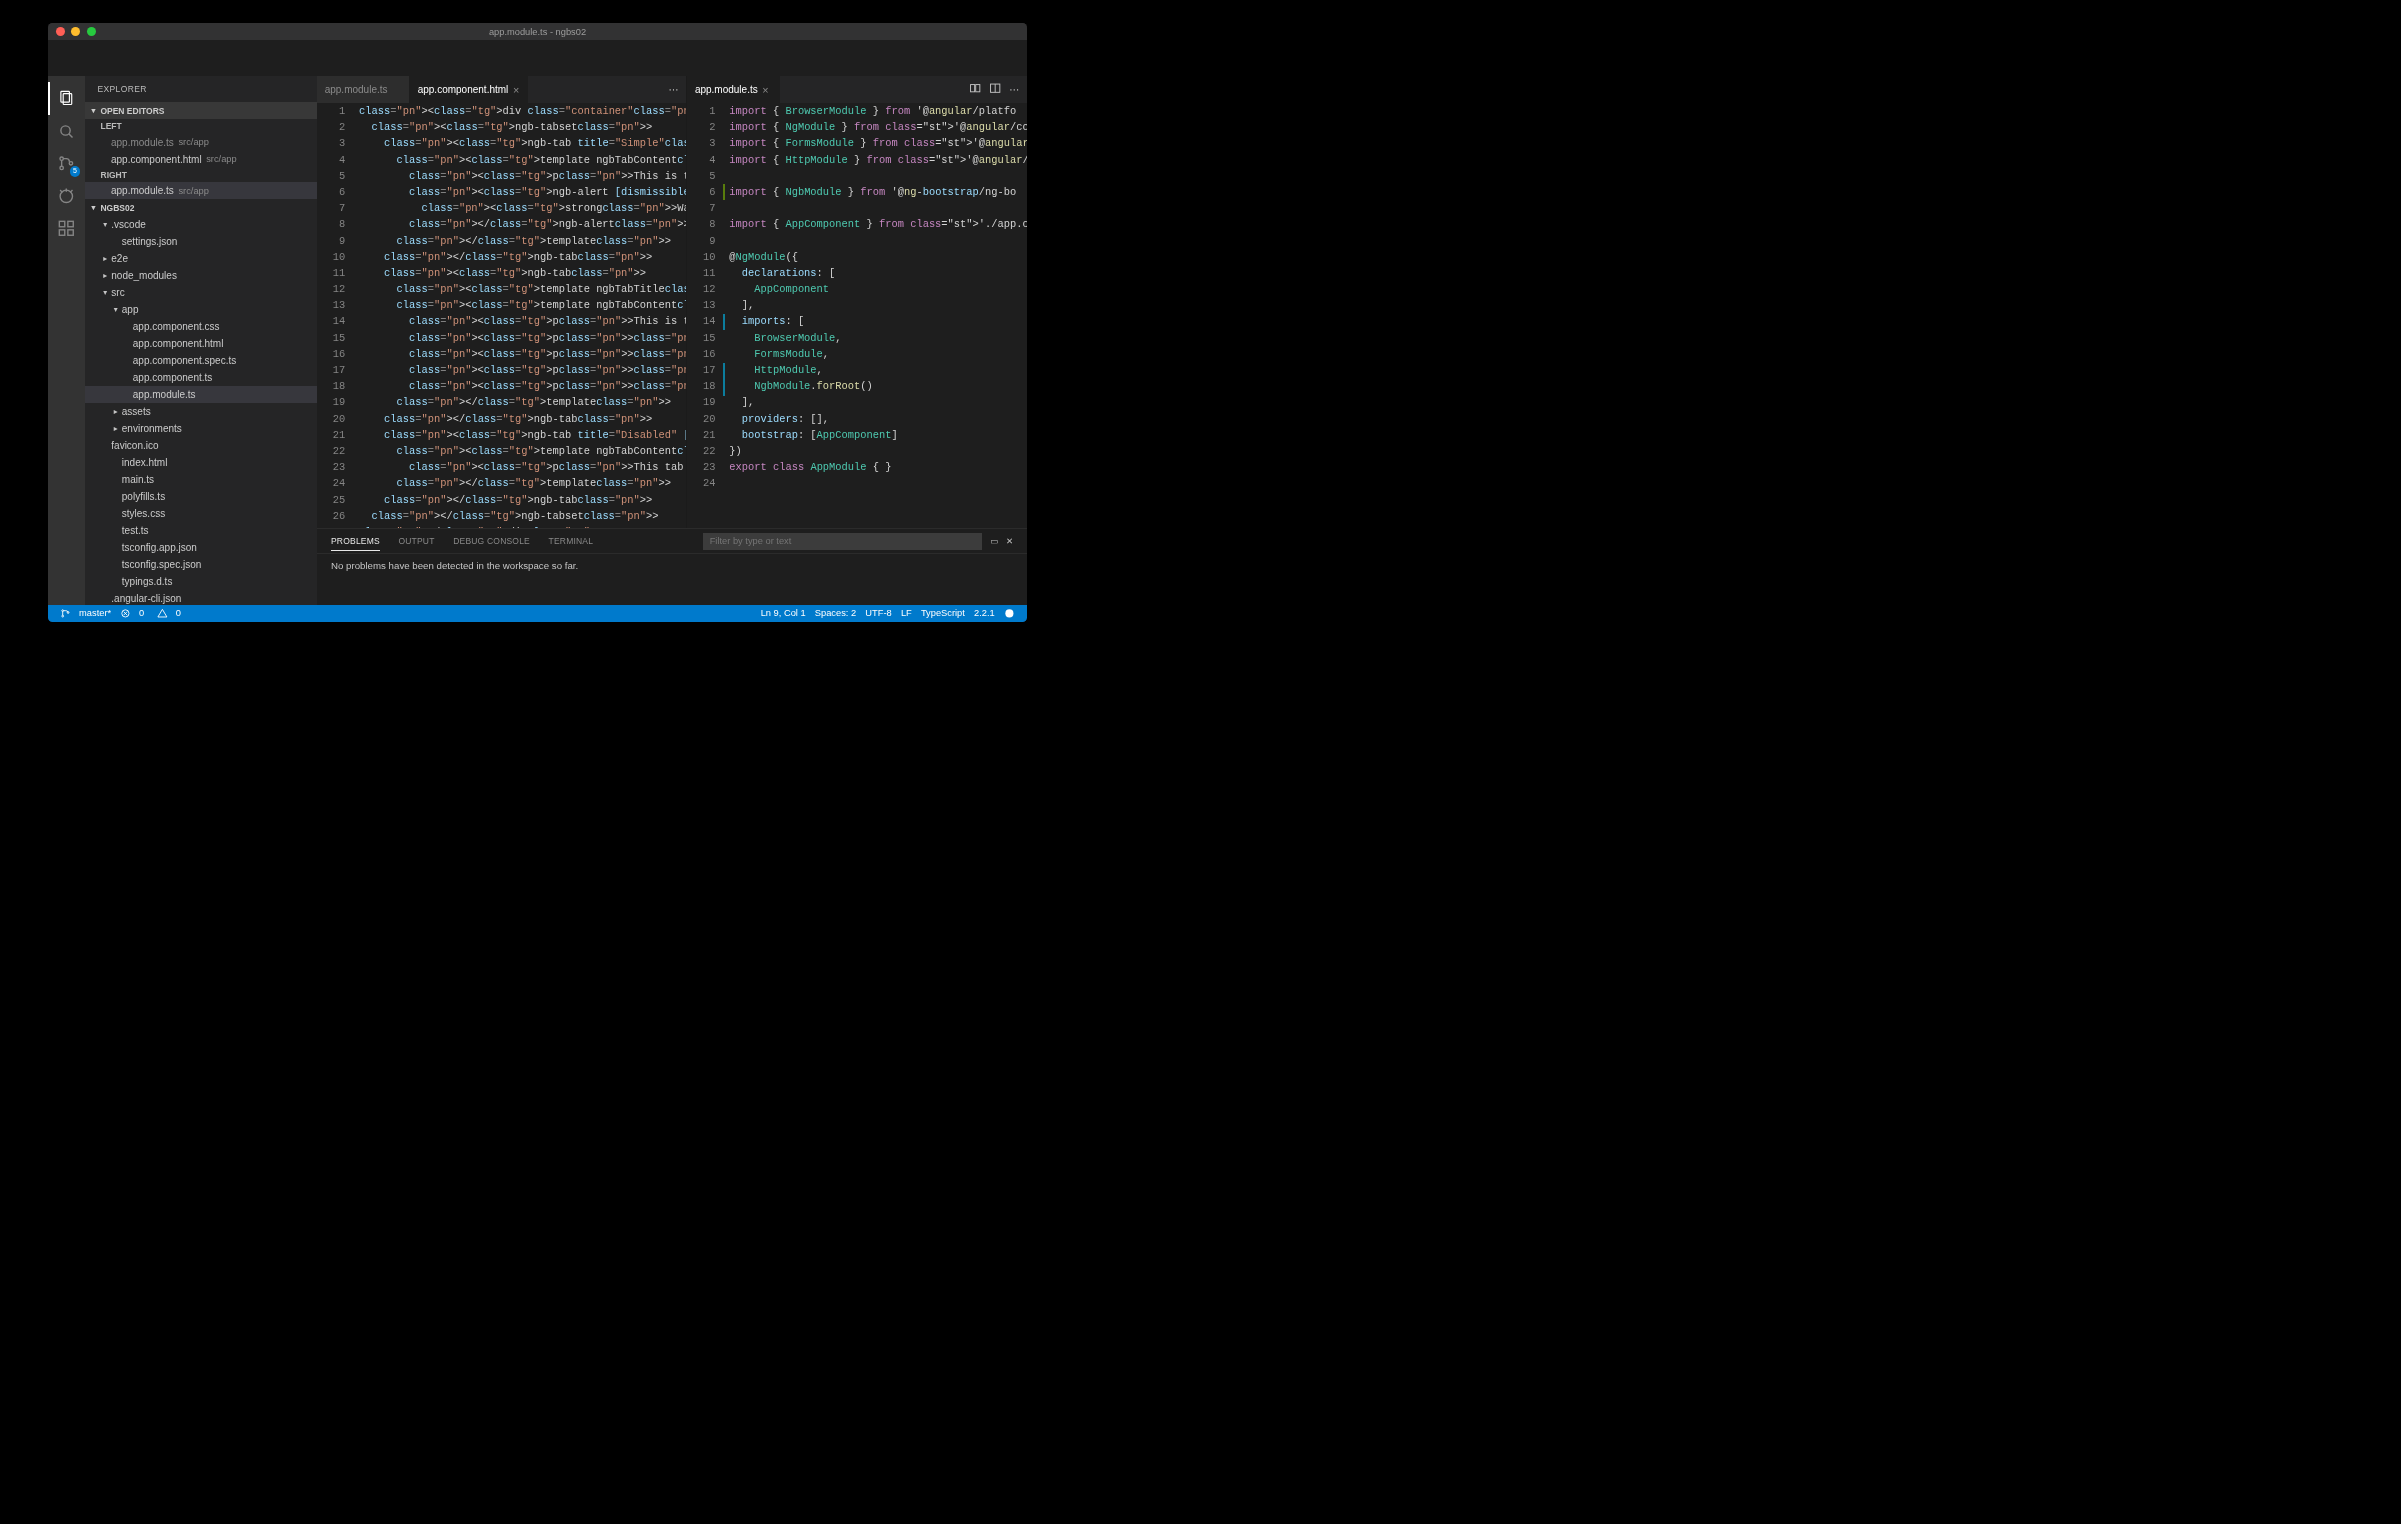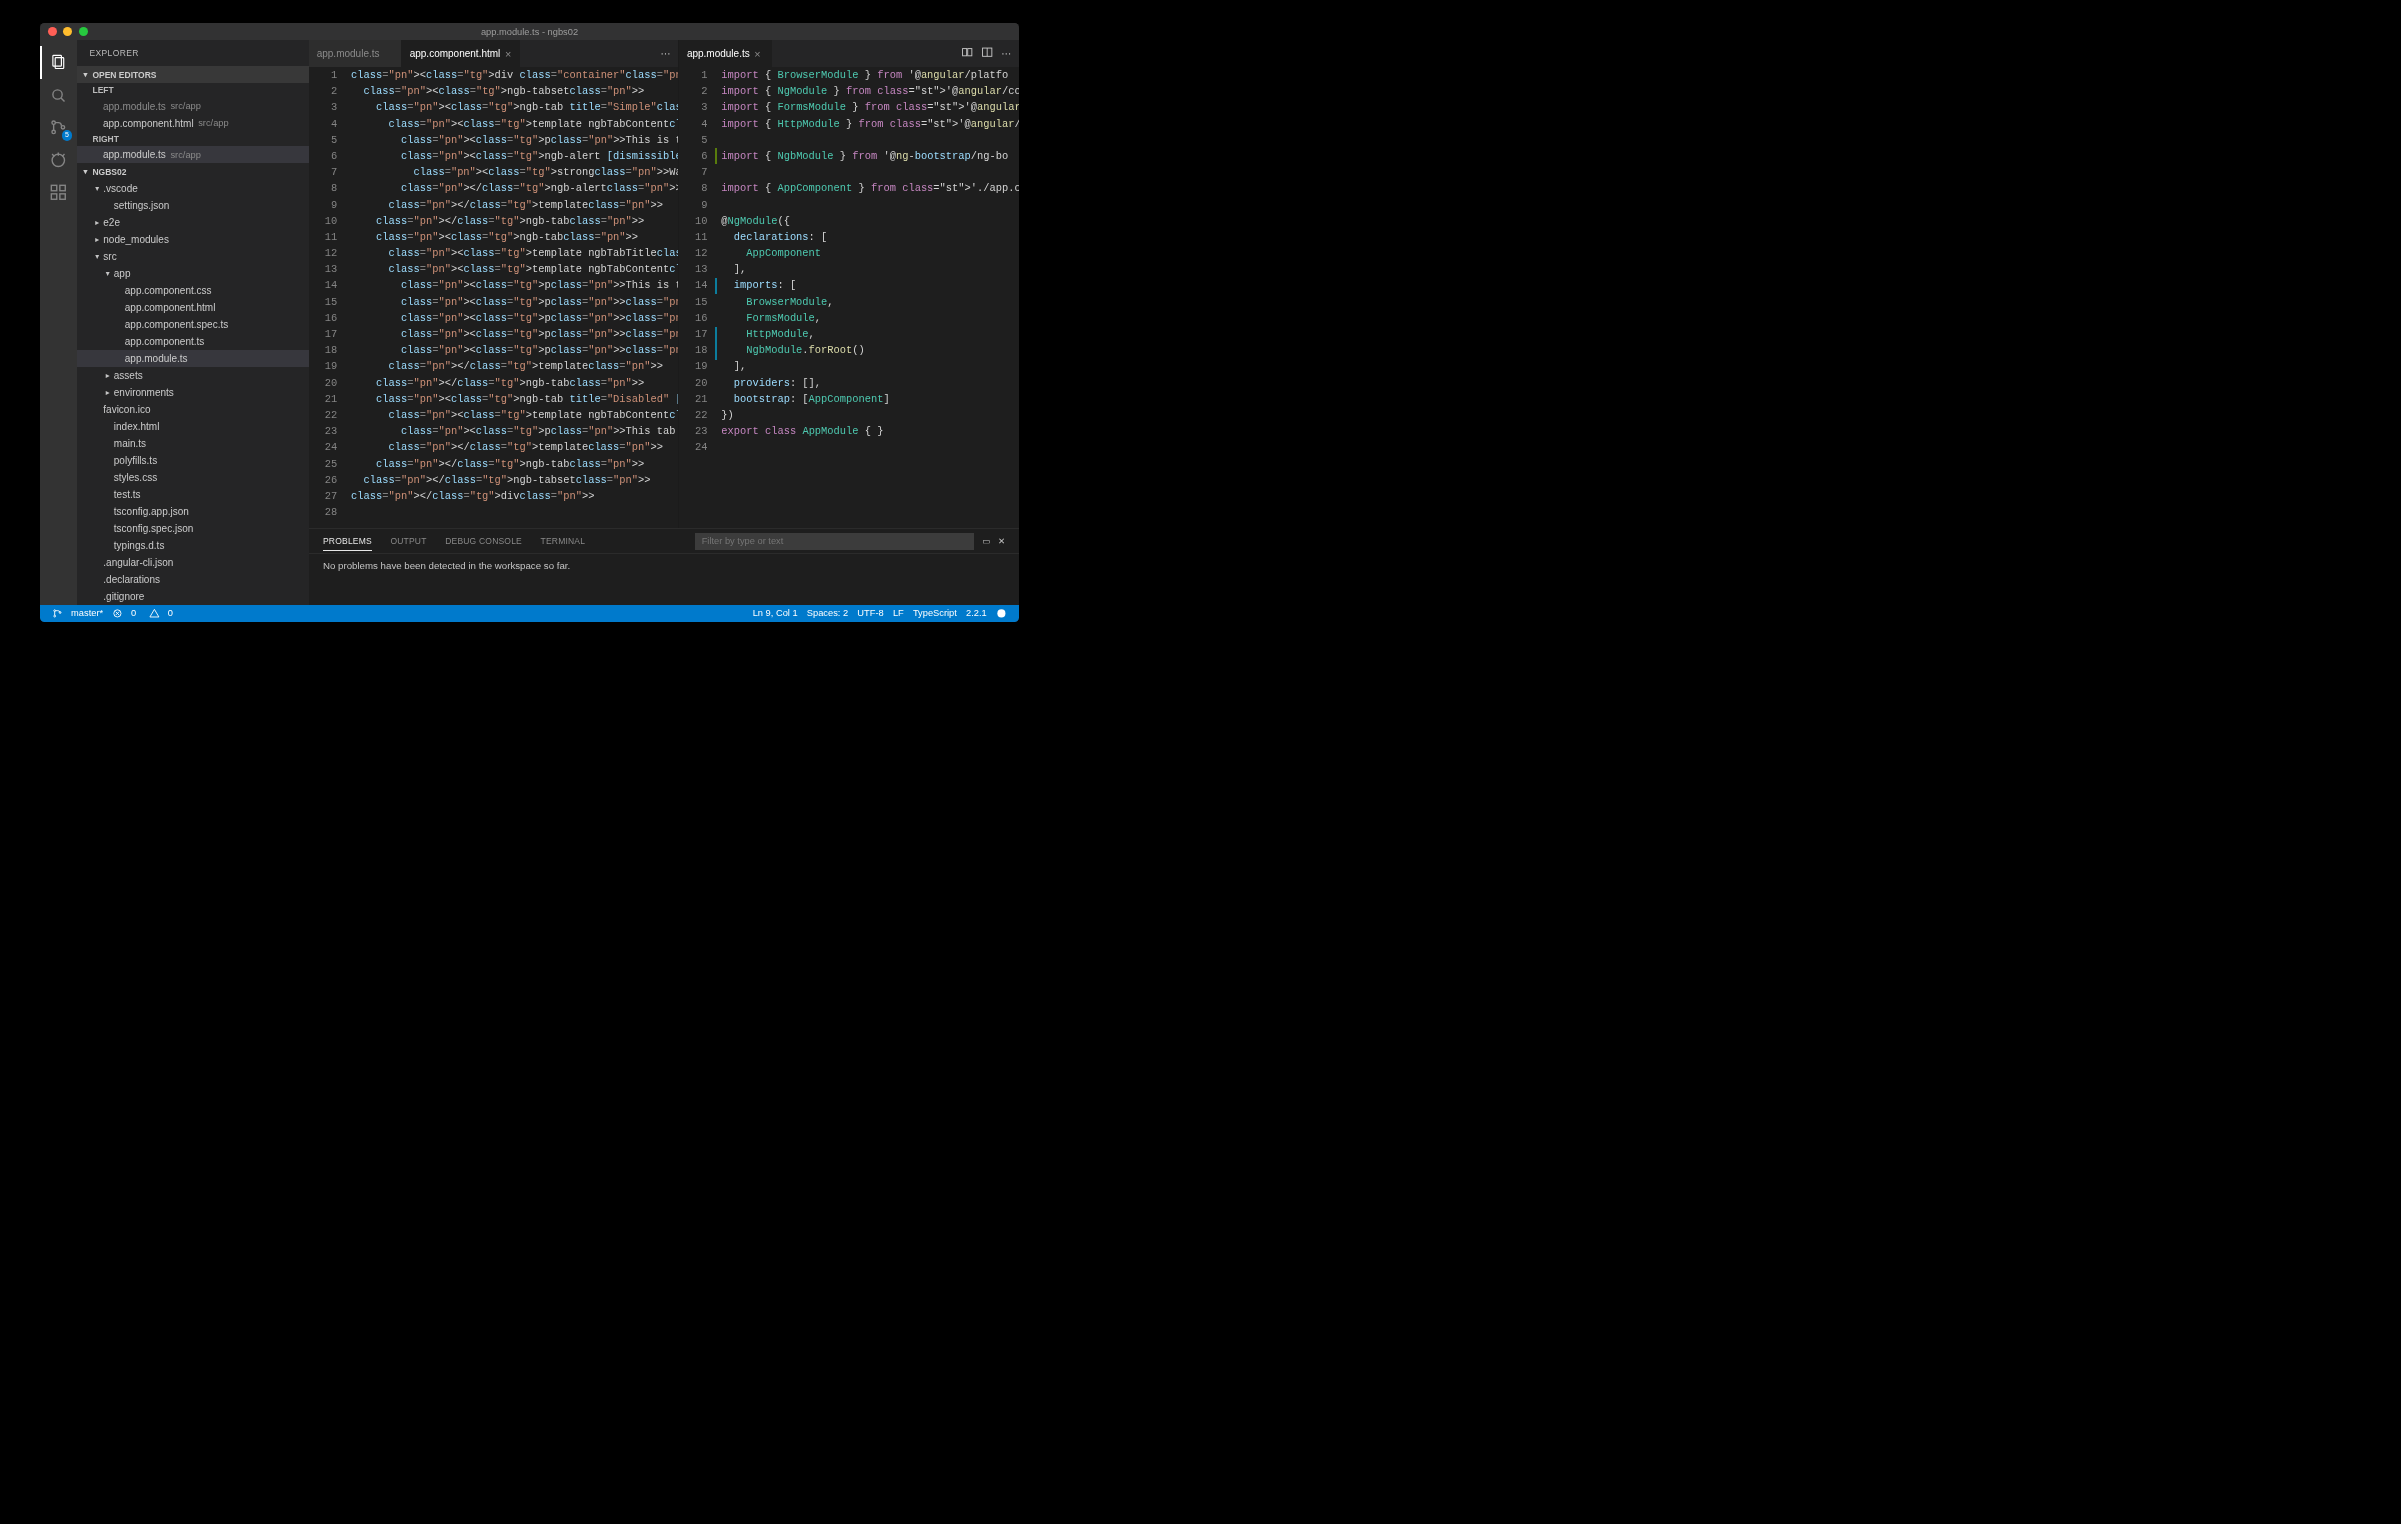--- a/index.html
+++ b/index.html
@@ -7,21 +7,21 @@
     background: #000;
     font-family: -apple-system, BlinkMacSystemFont, "Segoe UI", Helvetica, Arial, sans-serif;
     font-size: 10px;
     color: #cccccc;
     width: 1058px;
     height: 672px;
     overflow: hidden;
   }
   .window {
     position: absolute;
-    left: 40px; top: 23px;
+    left: 48px; top: 23px;
     width: 979px; height: 599px;
     background: #1e1e1e;
     border-radius: 4.6px;
     overflow: hidden;
     display: flex;
     flex-direction: column;
     box-shadow: 0 7.7px 31px rgba(0,0,0,.5);
   }
   .titlebar {
     height: 17px;
@@ -31,21 +31,21 @@
     position: relative;
     flex-shrink: 0;
   }
   .traffic { display: flex; gap: 6.2px; margin-left: 7.7px; }
   .traffic span { width: 9.3px; height: 9.3px; border-radius: 50%; display: inline-block; }
   .tl-close { background: #ff5f56; }
   .tl-min { background: #ffbd2e; }
   .tl-max { background: #27c93f; }
   .title-text { position: absolute; left: 0; right: 0; text-align: center; font-size: 9.3px; color: #9d9d9d; pointer-events: none; }
 
-  .body { flex: 1; display: flex; overflow: hidden; }
+  .body { flex: 1; display: flex; overflow: hidden; margin-top: 36px; }
 
   .activitybar {
     width: 37px;
     background: #333333;
     display: flex;
     flex-direction: column;
     align-items: center;
     padding-top: 6.2px;
     flex-shrink: 0;
   }

